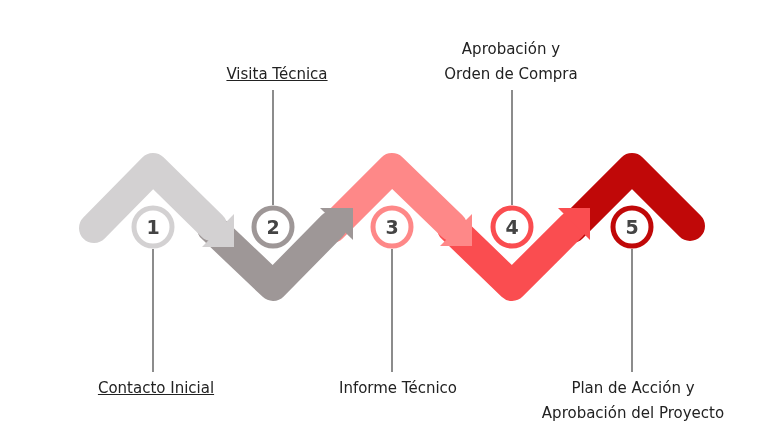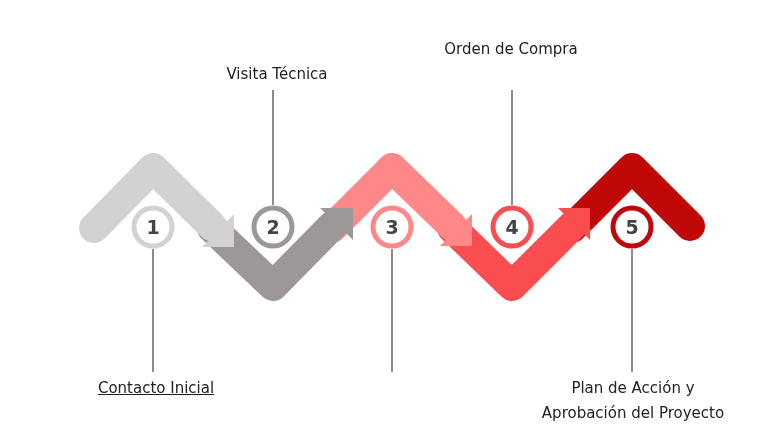--- a/index.html
+++ b/index.html
@@ -55,24 +55,26 @@
   </g>
   <g>
     <circle cx="632" cy="227" r="19" fill="#fff" stroke="#c00808" stroke-width="5"></circle>
     <text class="num" x="632" y="234" text-anchor="middle">5</text>
   </g>
 </svg>
 
 <div class="label" style="left:156px;top:376px;text-decoration:underline;">
   <div>Contacto Inicial</div>
 </div>
-<div class="label" style="left:277px;top:62px;">
+<div class="label" style="left:277px;top:62px;text-decoration:underline;">
   <div>Visita Técnica</div>
 </div>
 <div class="label" style="left:398px;top:376px;">
+  <div>Informe Técnico</div>
 </div>
 <div class="label" style="left:511px;top:37px;">
+  <div>Aprobación y</div>
   <div>Orden de Compra</div>
 </div>
 <div class="label" style="left:633px;top:376px;text-align:center;">
   <div>Plan de Acción y</div>
   <div>Aprobación del Proyecto</div>
 </div>
 
 </body></html>

